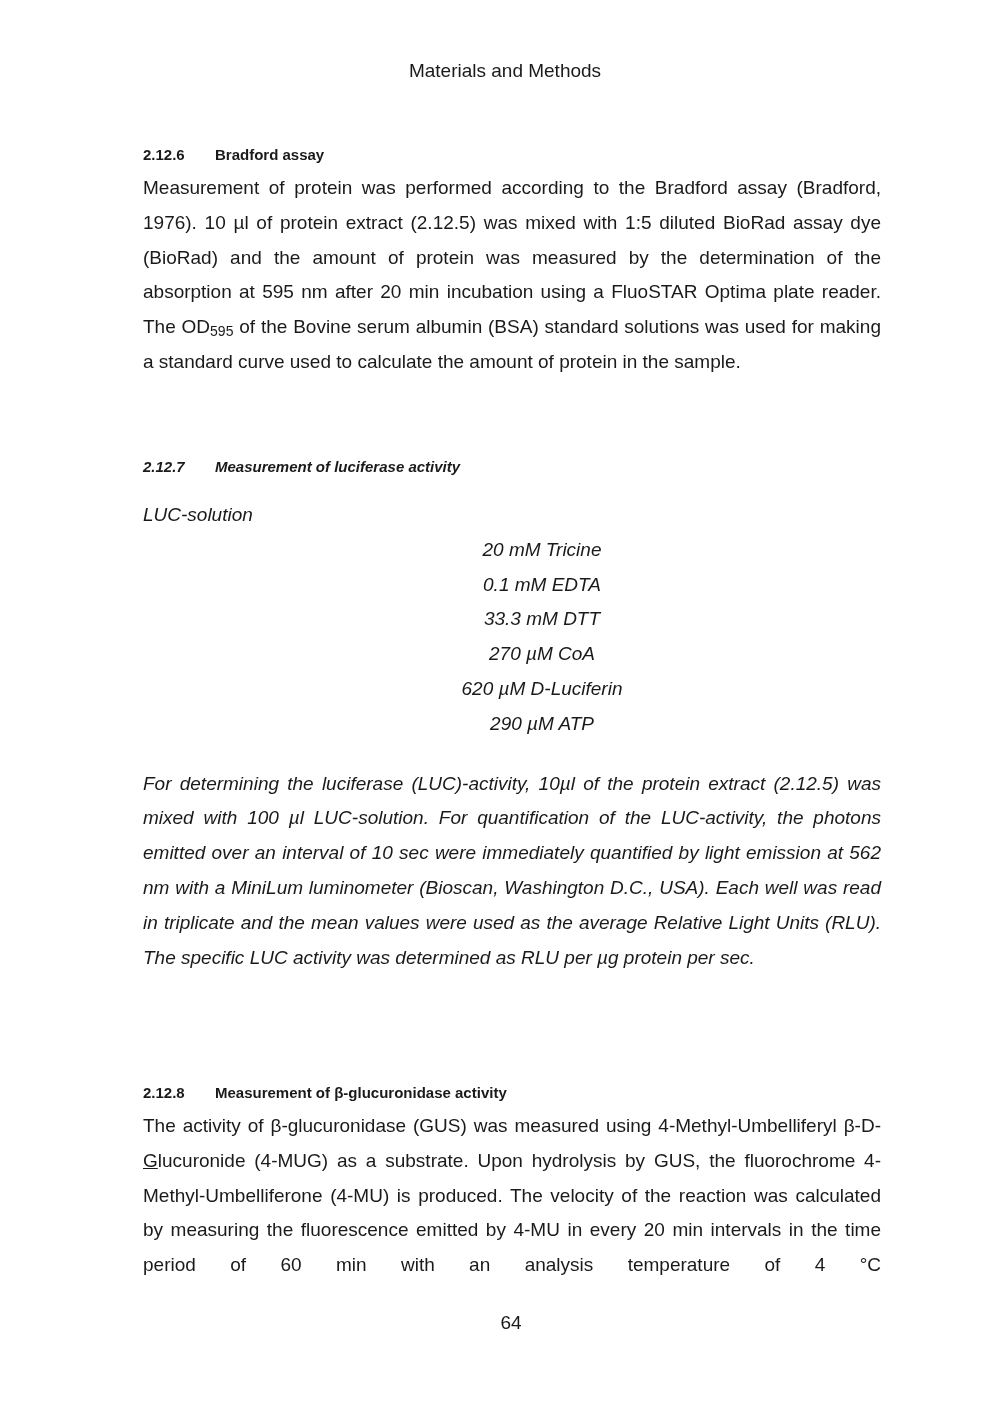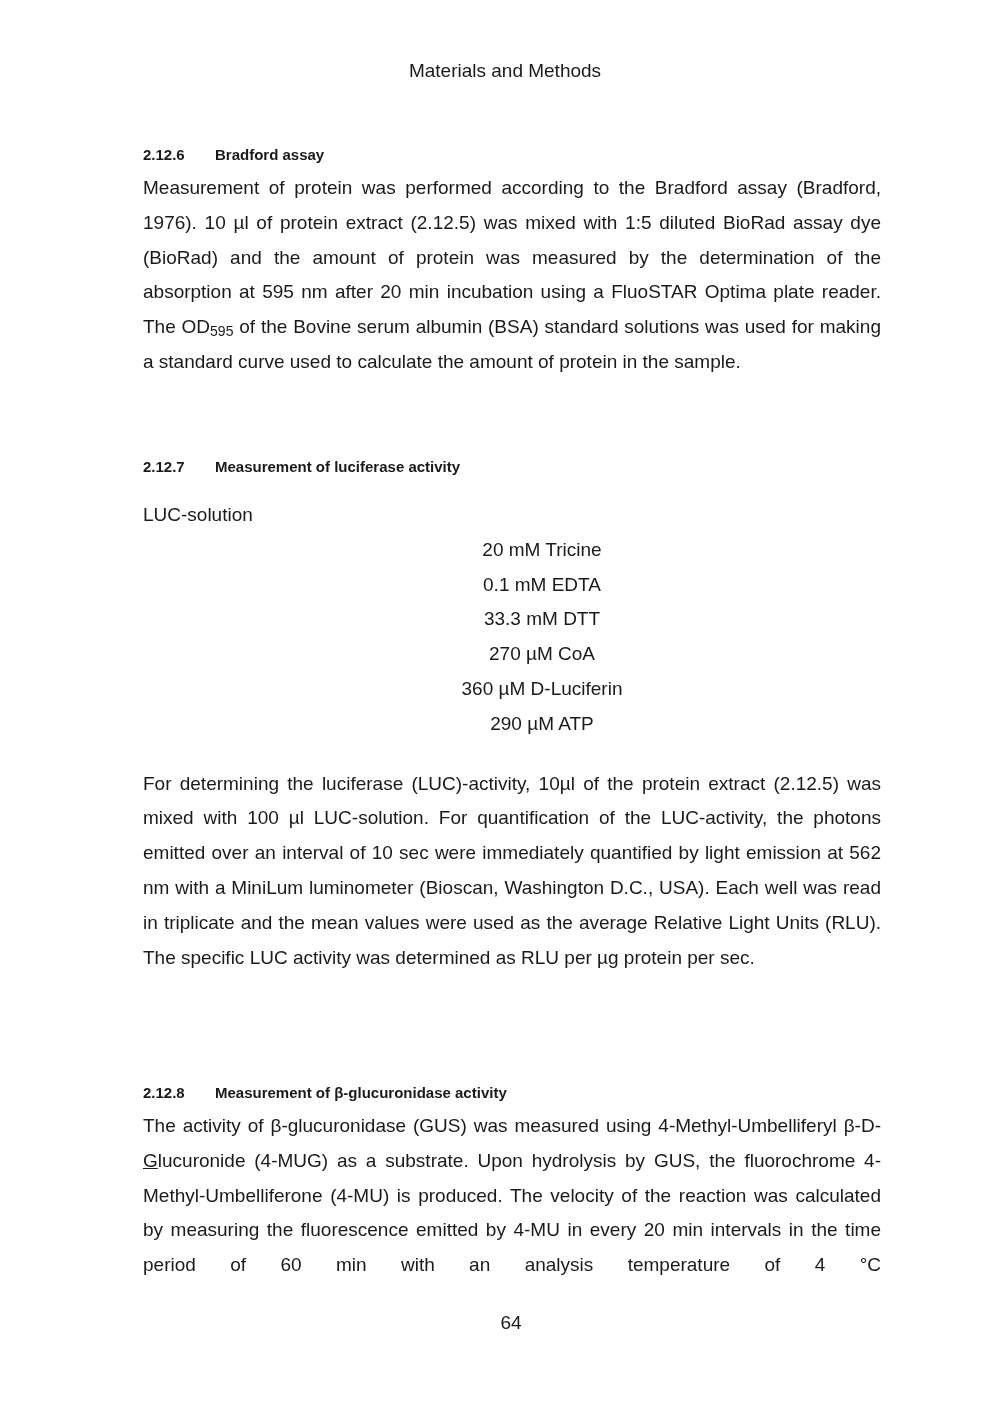--- a/index.html
+++ b/index.html
@@ -13,21 +13,21 @@
   .para { text-align: justify; line-height: 34.8px; margin: 0; }
   .para-last { text-align-last: left; }
   .plain { line-height: 34.8px; margin: 0; }
   .list { margin: 0; padding: 0; list-style: none; text-align: center; }
   .list li { padding-left: 60px; line-height: 34.8px; }
   sub { font-size: 14px; vertical-align: -3px; line-height: 0; }
   u { text-decoration: underline; }
   .footer { position: absolute; top: 1310px; left: 0; width: 1022px; text-align: center;
             font-size: 19px; line-height: 26px; }
   .s1 { top: 142px; }
-  .s2 { top: 454px; }
+  .s2 { top: 454px; font-style: italic; }
   .s3 { top: 1080px; }
   .p-gap { margin-top: 25px; }
 </style>
 </head>
 <body>
 
 <div class="header">Materials and Methods</div>
 
 <div class="col s1">
   <div class="heading">
@@ -39,21 +39,21 @@
 <div class="col s2">
   <div class="heading">
     <span class="num">2.12.7</span><span>Measurement of luciferase activity</span>
   </div>
   <p class="plain" style="margin-top:18px;">LUC-solution</p>
   <ul class="list">
     <li><span>20 mM Tricine</span></li>
     <li><span>0.1 mM EDTA</span></li>
     <li><span>33.3 mM DTT</span></li>
     <li><span>270 µM CoA</span></li>
-    <li><span>360 µM D-Luciferin</span></li>
+    <li><span>620 µM D-Luciferin</span></li>
     <li><span>290 µM ATP</span></li>
   </ul>
   <p class="para para-last p-gap">For determining the luciferase (LUC)-activity, 10µl of the protein extract (2.12.5) was mixed with 100 µl LUC-solution.  For quantification of the LUC-activity, the photons emitted over an interval of 10 sec were immediately quantified by light emission at 562 nm with a MiniLum luminometer (Bioscan, Washington D.C., USA).  Each well was read in triplicate and the mean values were used as the average Relative Light Units (RLU).  The specific LUC activity was determined as RLU per µg protein per sec.</p>
 </div>
 
 <div class="col s3">
   <div class="heading">
     <span class="num">2.12.8</span><span>Measurement of β-glucuronidase activity</span>
   </div>
   <p class="para" style="margin-top:3px; text-align-last: justify;"><span>The activity of β-glucuronidase (GUS) was measured using 4-Methyl-Umbelliferyl β-D-</span><u>G</u><span>lucuronide (4-MUG) as a substrate.  Upon hydrolysis by GUS, the fluorochrome 4-Methyl-Umbelliferone (4-MU) is produced.  The velocity of the reaction was calculated by measuring the fluorescence emitted by 4-MU in every 20 min intervals in the time period of 60 min with an analysis temperature of 4 °C</span></p>

